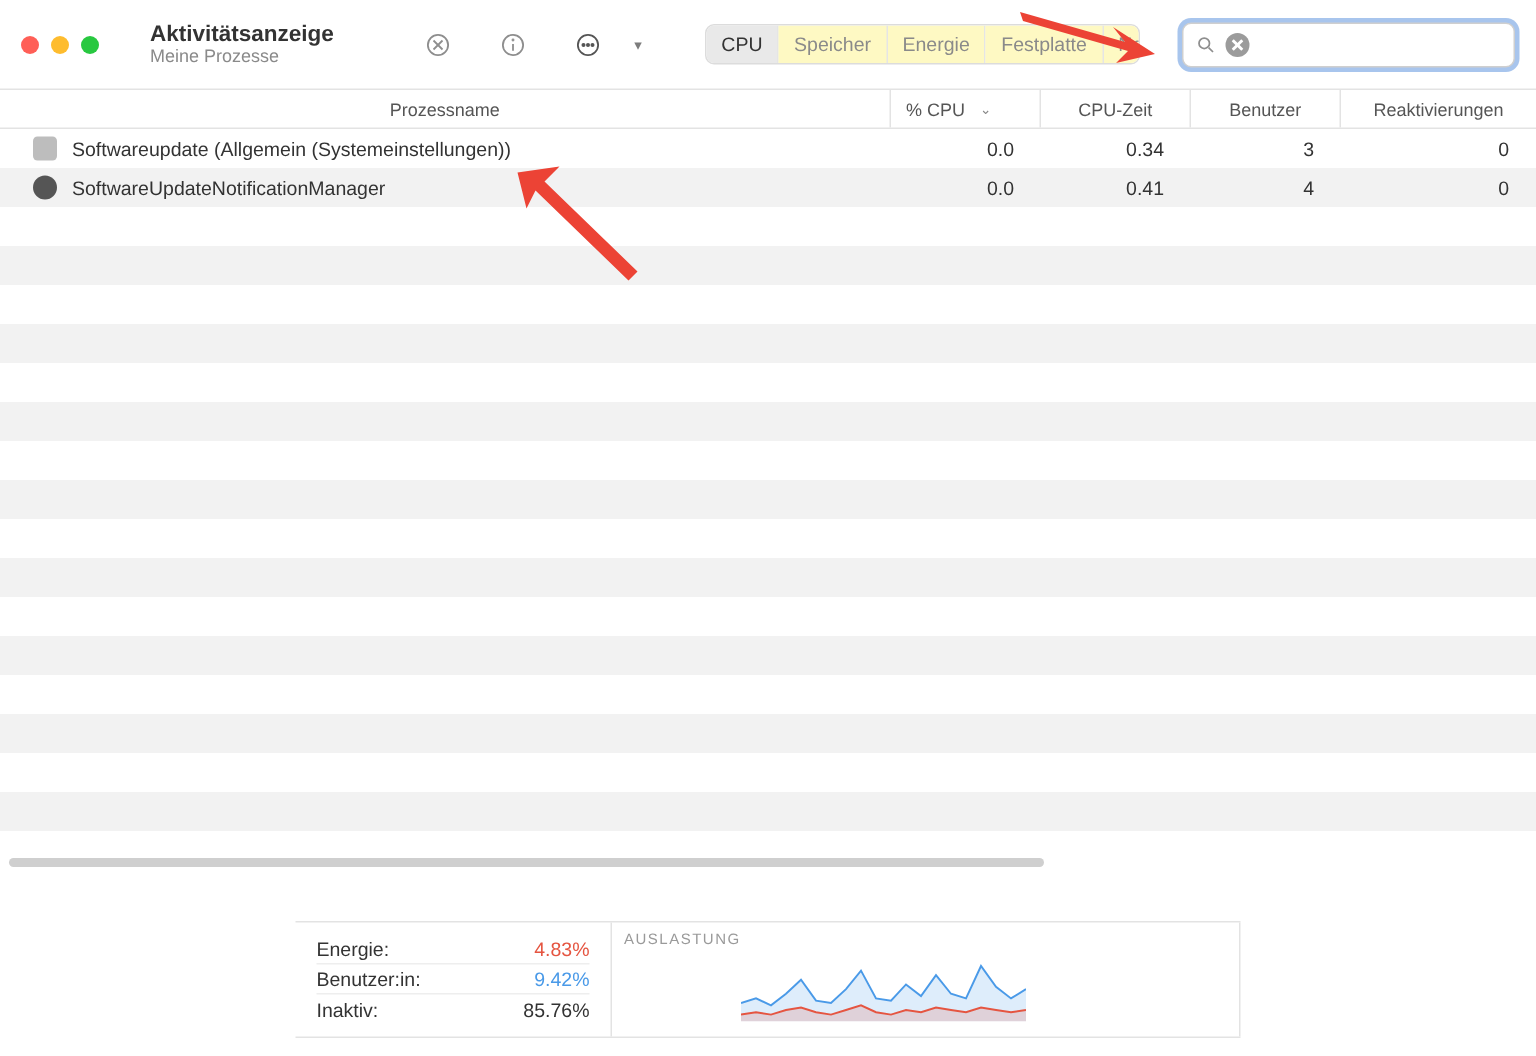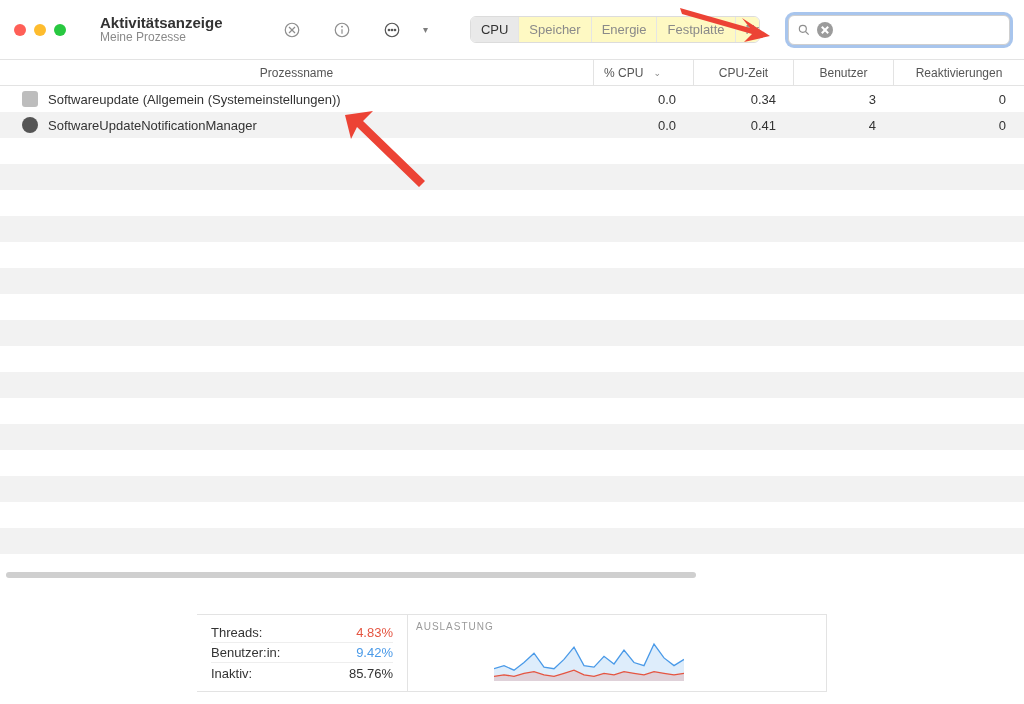--- a/index.html
+++ b/index.html
@@ -253,21 +253,21 @@
     <div class="row"></div>
   </div>
 
 <div class="hscroll">
     <div class="thumb"></div>
   </div>
 
 <div class="bottom">
   <div class="box left">
     <div class="line">
-        <span>Threads:</span>
+        <span>Energie:</span>
         <span class="val-red">4.83%</span>
       </div>
     <div class="line">
         <span>Benutzer:in:</span>
         <span class="val-blue">9.42%</span>
       </div>
     <div class="line">
         <span>Inaktiv:</span>
         <span>85.76%</span>
       </div>

